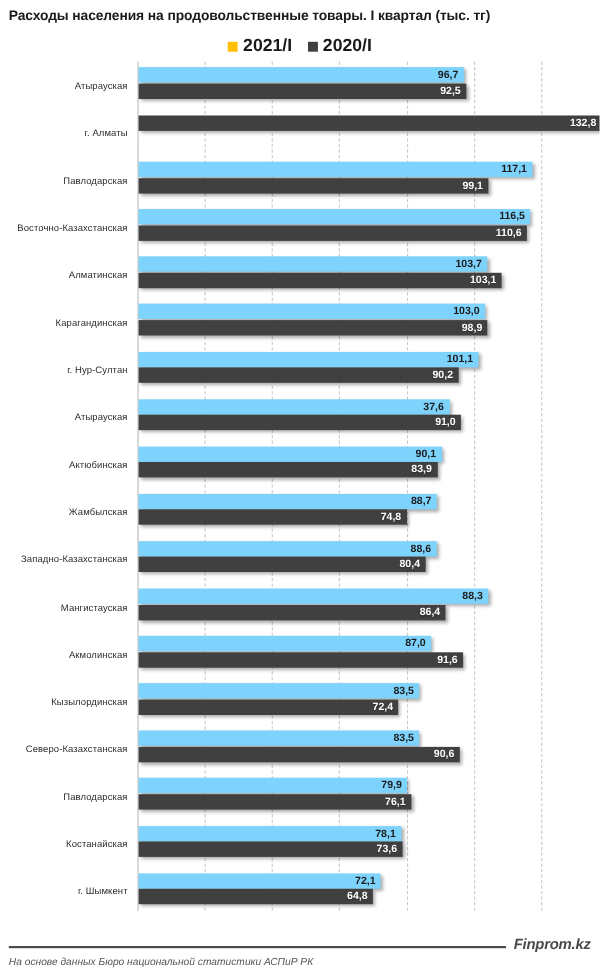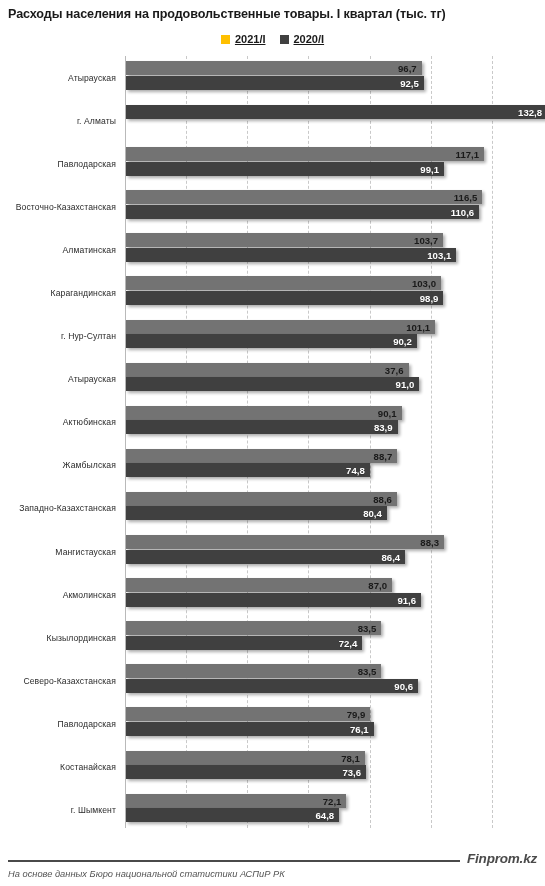--- a/index.html
+++ b/index.html
@@ -43,24 +43,23 @@
     display: flex;
     align-items: center;
     gap: 5px;
   }
   .legend-swatch {
     width: 9px;
     height: 9px;
     display: inline-block;
   }
   .legend-label {
-    font-size: 11px;
+    font-size: 16px;
     font-weight: bold;
     color: #1a1a1a;
-    text-decoration: underline;
   }
 
   
   .plot {
     position: absolute;
     left: 0;
     top: 56px;
     width: 545px;
     height: 778px;
   }
@@ -116,21 +115,21 @@
     position: absolute;
     left: 126px;
     top: 5px;
   }
   .bar {
     position: relative;
     height: 14px;
     box-shadow: 2px 2px 3px rgba(0,0,0,0.33);
   }
   .bar.cur {
-    background: #737373;
+    background: #7dd3fc;
   }
   .bar.prev {
     background: #404040;
     margin-top: 0.5px;
     padding-left: 15px;
   }
   .bar-value {
     position: absolute;
     right: 5px;
     top: 50%;

